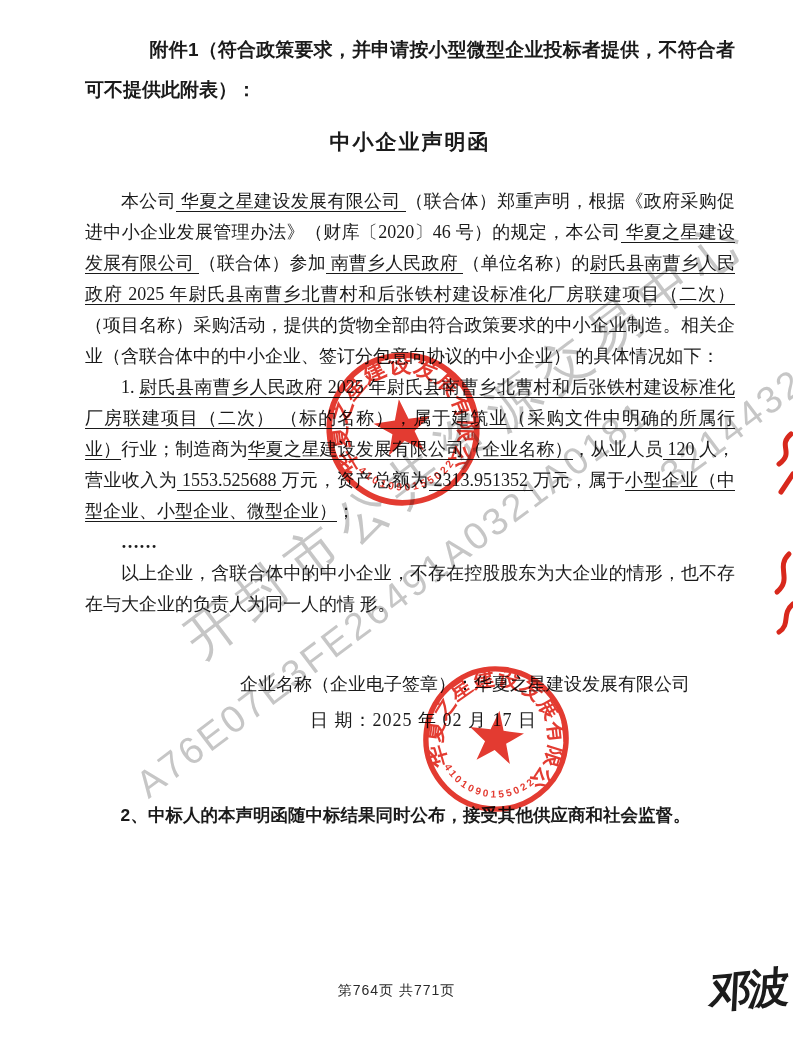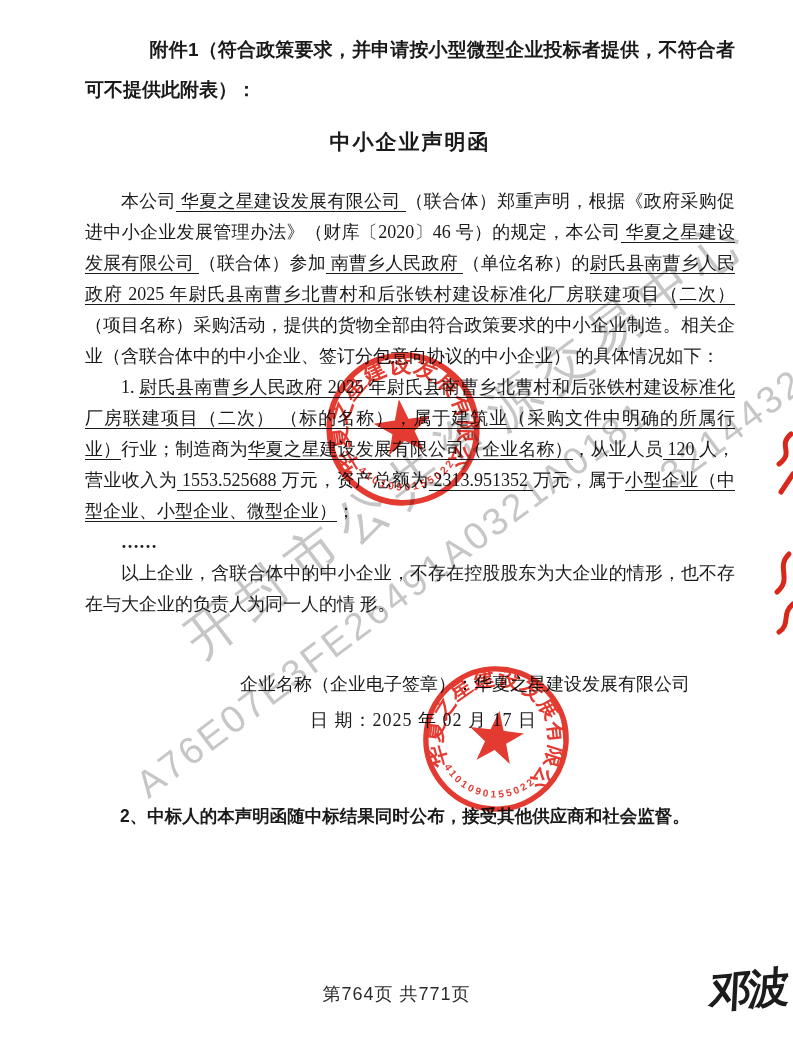--- a/index.html
+++ b/index.html
@@ -32,30 +32,30 @@
   .u { border-bottom:1px solid #1a1a1a; }
   .ellipsis-line { font-weight:700; }
   .sig-block { margin-top:46px; font-size:18px; line-height:36px; }
   .sig-company { margin-left:155px; }
   .sig-date { margin-left:225px; letter-spacing:1px; }
   .notes {
     margin-top:62px;
     font-family:"Liberation Sans","DejaVu Sans",sans-serif;
     font-weight:700; font-size:17.5px; line-height:33px; text-align:justify;
   }
-  .note2 { text-indent:2em; }
+  .note2 { text-indent:2em;font-family:Liberation Mono, monospace; }
   
   .stamp { position:absolute; z-index:3; mix-blend-mode:multiply; opacity:.9; }
   .stamp1 { left:322px; top:348px; width:162px; height:162px; transform:rotate(-8deg); }
   .stamp2 { left:419px; top:662px; width:154px; height:154px; transform:rotate(7deg); }
   .stamp svg { width:100%; height:100%; display:block; }
   
   .page-indicator {
     position:absolute; z-index:2; left:0; right:0; top:982px;
-    text-align:center; font-size:18px; color:#2b2b2b;
+    text-align:center; font-size:14px; color:#2b2b2b;
     font-family:"Liberation Sans",sans-serif; letter-spacing:1px;
   }
   .hand-sign {
     position:absolute; z-index:4; right:6px; top:962px;
     font-size:42px; font-weight:600; color:#1c1c1c;
     transform:rotate(-5deg) skewX(-8deg);
     font-family:"Liberation Serif",serif; letter-spacing:-3px;
   }
   .edge-mark { position:absolute; z-index:3; right:-4px; }
   .edge-mark-1 { top:430px; }

